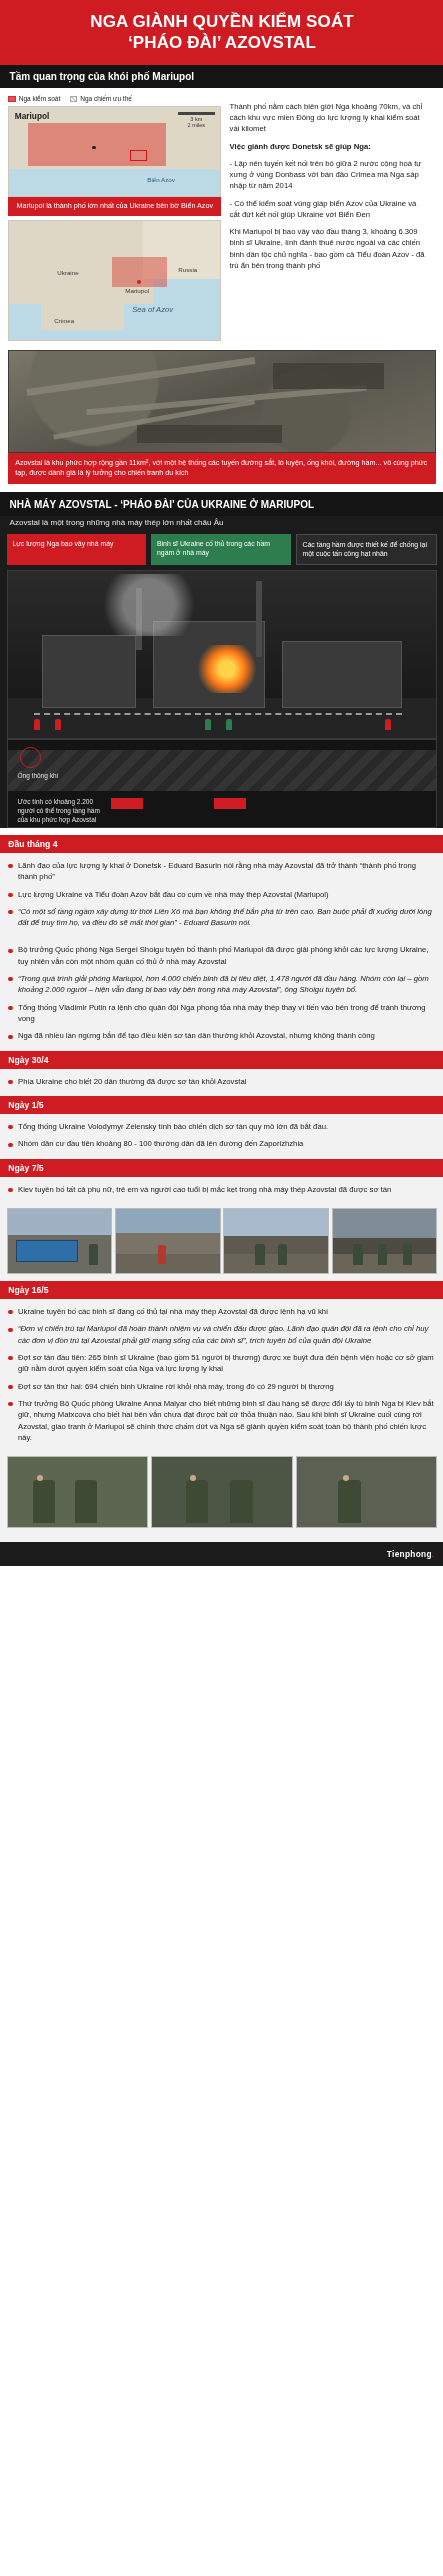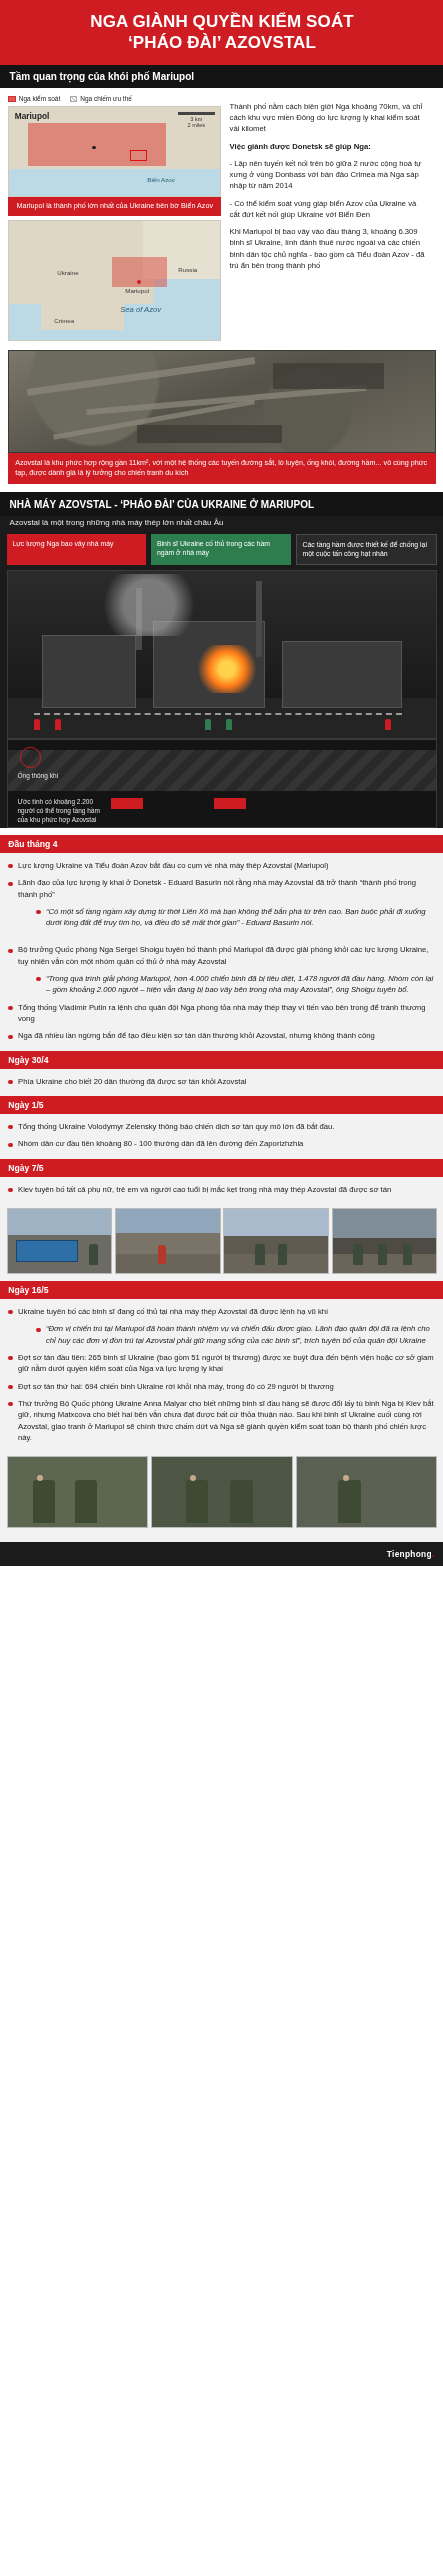--- a/index.html
+++ b/index.html
@@ -162,21 +162,21 @@
   .tl-date {
     background:#cf1b22; color:#fff; font-size:8.6px; font-weight:bold;
     padding:4.1px 8.3px; display:block;
   }
   .tl-body { padding: 6.9px 9.6px 2.8px 18px; position:relative; }
   .tl-item { position:relative; font-size:7.7px; line-height:1.46; margin-bottom:6.2px; }
   .tl-item:before {
     content:""; position:absolute; left:-9.6px; top:4.1px;
     width:4.1px; height:4.1px; background:#cf1b22; border-radius:50%;
   }
-  .tl-item.quote { font-style: italic; margin-left: 28px; }
+  .tl-item.quote { font-style: italic; }
 
   
   .photos { display:flex; gap:2.8px; padding: 4.1px 6.9px 6.9px 6.9px; }
   .photo { flex:1; height:66px; border:0.7px solid #bbb; position:relative; overflow:hidden; }
   .ph1 { background: linear-gradient(180deg,#9fb2c4 0 40%, #6b6b63 40% 100%); }
   .ph2 { background: linear-gradient(180deg,#8fa6bb 0 38%, #7a7468 38% 100%); }
   .ph3 { background: linear-gradient(180deg,#a8bacb 0 42%, #5f5a50 42% 100%); }
   .ph4 { background: linear-gradient(180deg,#7f8d99 0 45%, #4e4a44 45% 100%); }
   .photo .busblue { position:absolute; left:8%; bottom:18%; width:60%; height:34%; background:#2f6fa8; border:0.7px solid #1c456b;}
   .photo .person { position:absolute; bottom:12%; width:9%; height:34%; background:#3b4a3b; border-radius:2.1px 2.1px 0 0;}
@@ -245,21 +245,21 @@
       <div class="map2">
         <div class="land" style="left:0;top:0;width:145px;height:83px;background:#ded7c6;"></div>
         <div class="land" style="left:134px;top:0;width:79px;height:58px;background:#e6e0d1;"></div>
         <div class="land" style="left:32px;top:81px;width:83px;height:27.5px;background:#ded7c6;"></div>
         <div class="redarea" style="left:103px;top:36px;width:55px;height:30px;"></div>
         <div class="reddot" style="left:128px;top:59px;"></div>
         <div class="lbl" style="left:48px;top:48px;">Ukraine</div>
         <div class="lbl" style="left:116px;top:66px;">Mariupol</div>
         <div class="lbl" style="left:169px;top:45px;">Russia</div>
         <div class="lbl" style="left:45px;top:96px;">Crimea</div>
-        <div class="lbl big" style="left:111px;top:84px;">Sea of Azov</div>
+        <div class="lbl big" style="left:123px;top:84px;">Sea of Azov</div>
       </div>
     </div>
 
     <div class="txtcol">
       <p>Thành phố nằm cách biên giới Nga khoảng 70km, và chỉ cách khu vực miền Đông do lực lượng ly khai kiểm soát vài kilomet</p>
       <p style="font-weight:bold">Việc giành được Donetsk sẽ giúp Nga:</p>
       <p>- Lập nên tuyến kết nối trên bộ giữa 2 nước cộng hoà tự xưng ở vùng Donbass với bán đảo Crimea mà Nga sáp nhập từ năm 2014</p>
       <p>- Có thể kiểm soát vùng giáp biển Azov của Ukraine và cắt đứt kết nối giúp Ukraine với Biển Đen</p>
       <p>Khi Mariupol bị bao vây vào đầu tháng 3, khoảng 6.309 binh sĩ Ukraine, lính đánh thuê nước ngoài và các chiến binh dân tộc chủ nghĩa - bao gồm cả Tiểu đoàn Azov - đã trú ẩn bên trong thành phố</p>
     </div>
@@ -310,40 +310,40 @@
       <div class="redbox" style="left:103px;top:58px;width:32px;height:11px;"></div>
       <div class="redbox" style="left:206px;top:58px;width:32px;height:11px;"></div>
       <div class="note" style="left:9.6px;top:58px;width:83px;">Ước tính có khoảng 2.200 người có thể trong tầng hầm của khu phức hợp Azovstal</div>
     </div>
   </div>
 
   <div class="tl">
 
     <span class="tl-date">Đầu tháng 4</span>
     <div class="tl-body">
+      <div class="tl-item">Lãnh đạo của lực lượng ly khai ở Donetsk - Eduard Basurin nói rằng nhà máy Azovstal đã trở thành “thành phố trong thành phố”</div>
       <div class="tl-item">Lực lượng Ukraine và Tiểu đoàn Azov bắt đầu co cụm về nhà máy thép Azovstal (Mariupol)</div>
-      <div class="tl-item">Lãnh đạo của lực lượng ly khai ở Donetsk - Eduard Basurin nói rằng nhà máy Azovstal đã trở thành “thành phố trong thành phố”</div>
       <div class="tl-item quote">“Có một số tầng ngầm xây dựng từ thời Liên Xô mà bạn không thể bắn phá từ trên cao. Bạn buộc phải đi xuống dưới lòng đất để truy tìm họ, và điều đó sẽ mất thời gian” - Eduard Basurin nói.</div>
     </div>
 
     <div class="tl-body">
       <div class="tl-item">Bộ trưởng Quốc phòng Nga Sergei Shoigu tuyên bố thành phố Mariupol đã được giải phóng khỏi các lực lượng Ukraine, tuy nhiên vẫn còn một nhóm quân cố thủ ở nhà máy Azovstal</div>
       <div class="tl-item quote">“Trong quá trình giải phóng Mariupol, hơn 4.000 chiến binh đã bị tiêu diệt, 1.478 người đã đầu hàng. Nhóm còn lại – gồm khoảng 2.000 người – hiện vẫn đang bị bao vây bên trong nhà máy Azovstal”, ông Shoigu tuyên bố.</div>
       <div class="tl-item">Tổng thống Vladimir Putin ra lệnh cho quân đội Nga phong tỏa nhà máy thép thay vì tiến vào bên trong để tránh thương vong</div>
       <div class="tl-item">Nga đã nhiều lần ngừng bắn để tạo điều kiện sơ tán dân thường khỏi Azovstal, nhưng không thành công</div>
     </div>
 
     <span class="tl-date">Ngày 30/4</span>
     <div class="tl-body">
       <div class="tl-item">Phía Ukraine cho biết 20 dân thường đã được sơ tán khỏi Azovstal</div>
     </div>
 
     <span class="tl-date">Ngày 1/5</span>
     <div class="tl-body">
-      <div class="tl-item">Tổng thống Ukraine Volodymyr Zelensky thông báo chiến dịch sơ tán quy mô lớn đã bắt đầu.</div>
+      <div class="tl-item">Tổng thống Ukraine Volodymyr Zelensky tính báo chiến dịch sơ tán quy mô lớn đã bắt đầu.</div>
       <div class="tl-item">Nhóm dân cư đầu tiên khoảng 80 - 100 thường dân đã lên đường đến Zaporizhzhia</div>
     </div>
 
     <span class="tl-date">Ngày 7/5</span>
     <div class="tl-body">
       <div class="tl-item">Kiev tuyên bố tất cả phụ nữ, trẻ em và người cao tuổi bị mắc kẹt trong nhà máy thép Azovstal đã được sơ tán</div>
     </div>
 
     <div class="photos">
       <div class="photo ph1">

